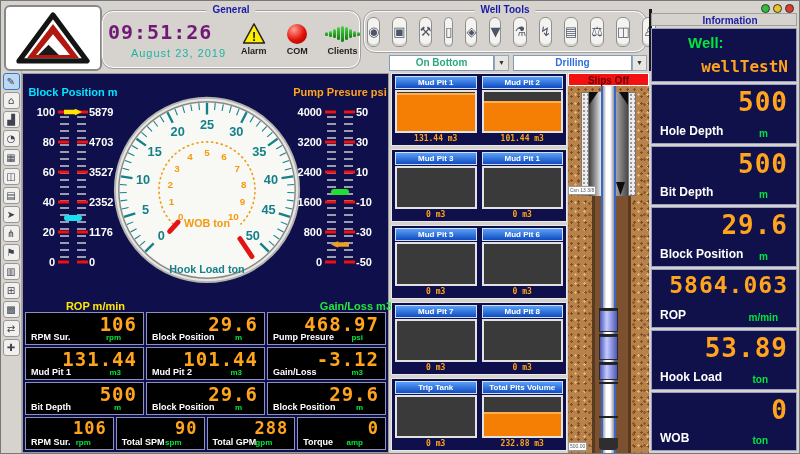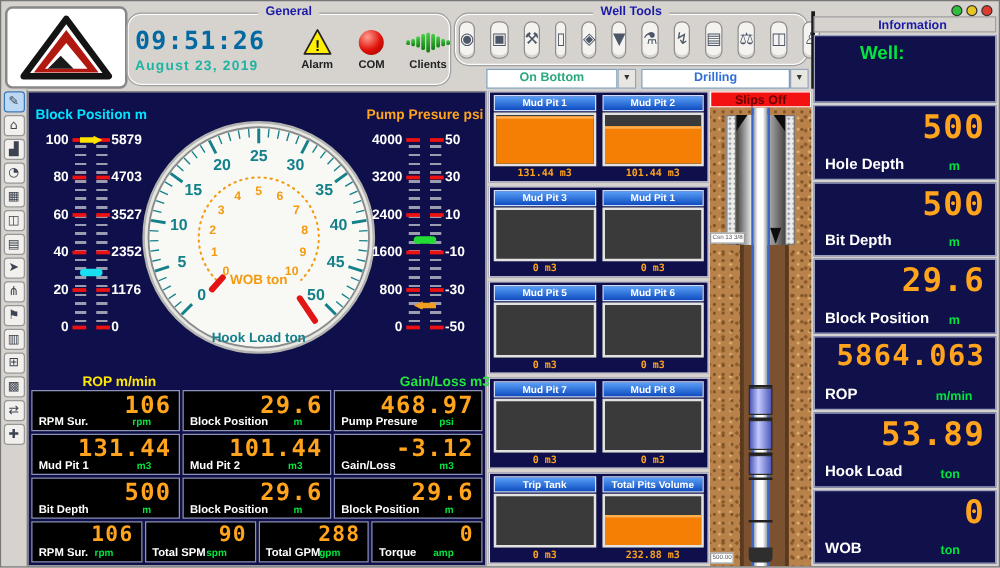--- a/index.html
+++ b/index.html
@@ -8,22 +8,22 @@
   
   #win-dots{position:absolute;top:3px;right:5px;display:flex;gap:3px;z-index:5;}
   #win-dots .dot{width:7px;height:7px;border-radius:50%;border:1px solid #333;display:inline-block;}
   #logo-box{position:absolute;left:3px;top:4px;width:94px;height:62px;background:#fff;border:2px solid #888;
     border-radius:6px;display:flex;align-items:center;justify-content:center;}
   .groupbox{position:absolute;border:1px solid #a0a0a0;border-radius:12px;box-shadow:inset 0 0 0 1px #fbfbfb;gap:12px;}
   .groupbox-title{position:absolute;top:-7px;left:50%;transform:translateX(-50%);background:#d6d3ce;
     padding:0 6px;font-size:10px;font-weight:bold;color:#1a1aa6;white-space:nowrap;}
   #general-box{left:100px;top:9px;width:258px;height:57px;display:flex;align-items:center;}
   .gen-left{width:118px;padding-left:6px;}
-  .time{color:#0369a1;font-weight:bold;font-size:20px;font-family:"DejaVu Sans Mono",monospace;letter-spacing:1px;line-height:24px;}
-  .date{color:#1fb3a3;font-weight:bold;font-size:11px;letter-spacing:1px;margin-top:3px;white-space:nowrap;}
+  .time{color:#701a75;font-weight:bold;font-size:20px;font-family:"DejaVu Sans Mono",monospace;letter-spacing:1px;line-height:24px;}
+  .date{color:#1fb3a3;font-weight:normal;font-size:11px;letter-spacing:1px;margin-top:3px;white-space:nowrap;text-align:right;}
   .gen-item{flex:1;display:flex;flex-direction:column;align-items:center;gap:2px;}
   .gen-lbl{font-size:9px;font-weight:bold;color:#222;}
   .com-sphere{width:20px;height:20px;border-radius:50%;
     background:radial-gradient(circle at 35% 28%,#ff9d90,#e01008 55%,#8a0500);}
   .wave{display:flex;align-items:center;gap:1px;height:20px;}
   .wave i{display:block;width:3px;background:linear-gradient(180deg,#4ad04a,#0f7d0f);border-radius:2px;}
   #welltools-box{left:362px;top:9px;width:284px;height:43px;display:flex;align-items:center;
     justify-content:space-between;padding:0 3px;box-sizing:border-box;}
   .wt-btn{width:20px;height:30px;border:1px solid #8f8f8f;border-radius:6px;background:#f4f3ef;
     box-shadow:inset 0 -2px 0 #d8d6d0;font-size:13px;color:#4c5668;display:flex;align-items:center;
@@ -579,20 +579,21 @@
       <div class="bit" style="top:352px;"></div>
       <div class="wb-label" style="left:0;top:100px;">Csn 13 3/8</div>
       <div class="wb-label" style="left:0;bottom:2px;">500.00</div>
     </div>
   </div>
 
   <div id="info-column">
     <div class="panel-title">Information</div>
     <div class="info-tile well-tile">
       <span class="well-lbl">Well:</span>
+      <span class="well-name">wellTestN</span>
     </div>
   <div class="info-tile flex">
         <span class="iv">500</span>
         <span class="il">Hole Depth</span>
         <span class="iu">m</span>
       </div>
       <div class="info-tile flex">
         <span class="iv">500</span>
         <span class="il">Bit Depth</span>
         <span class="iu">m</span>

